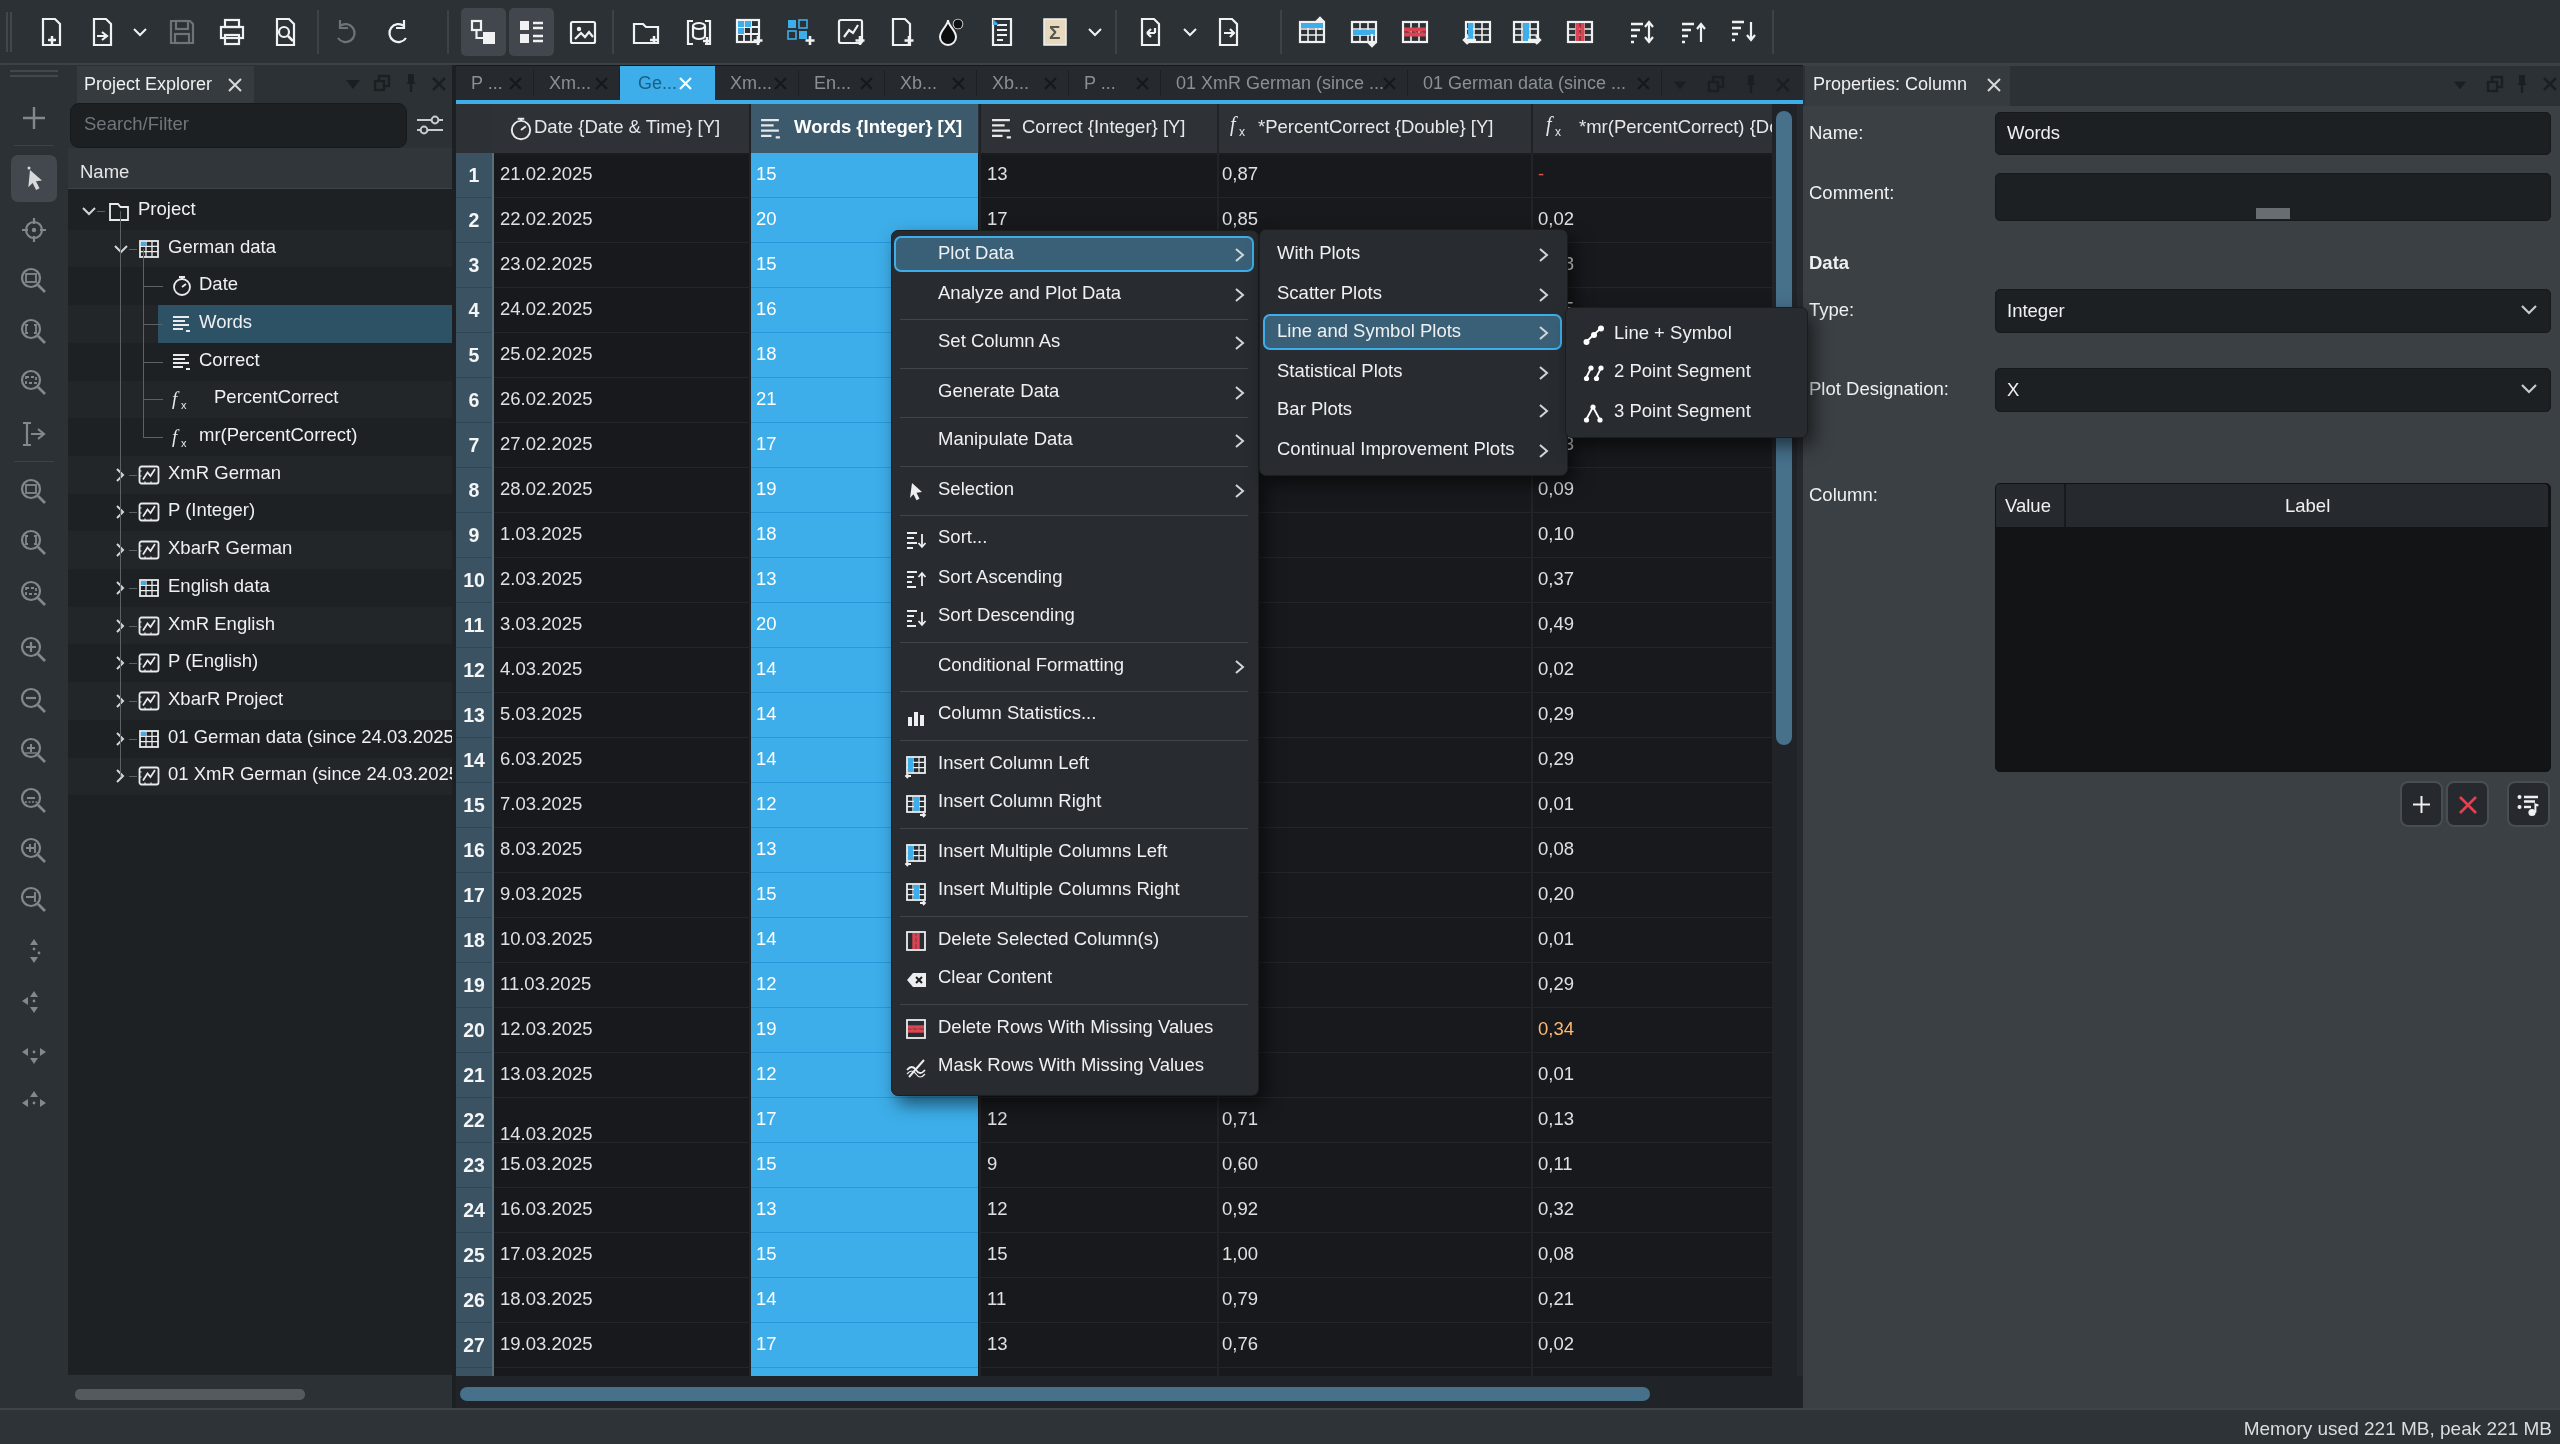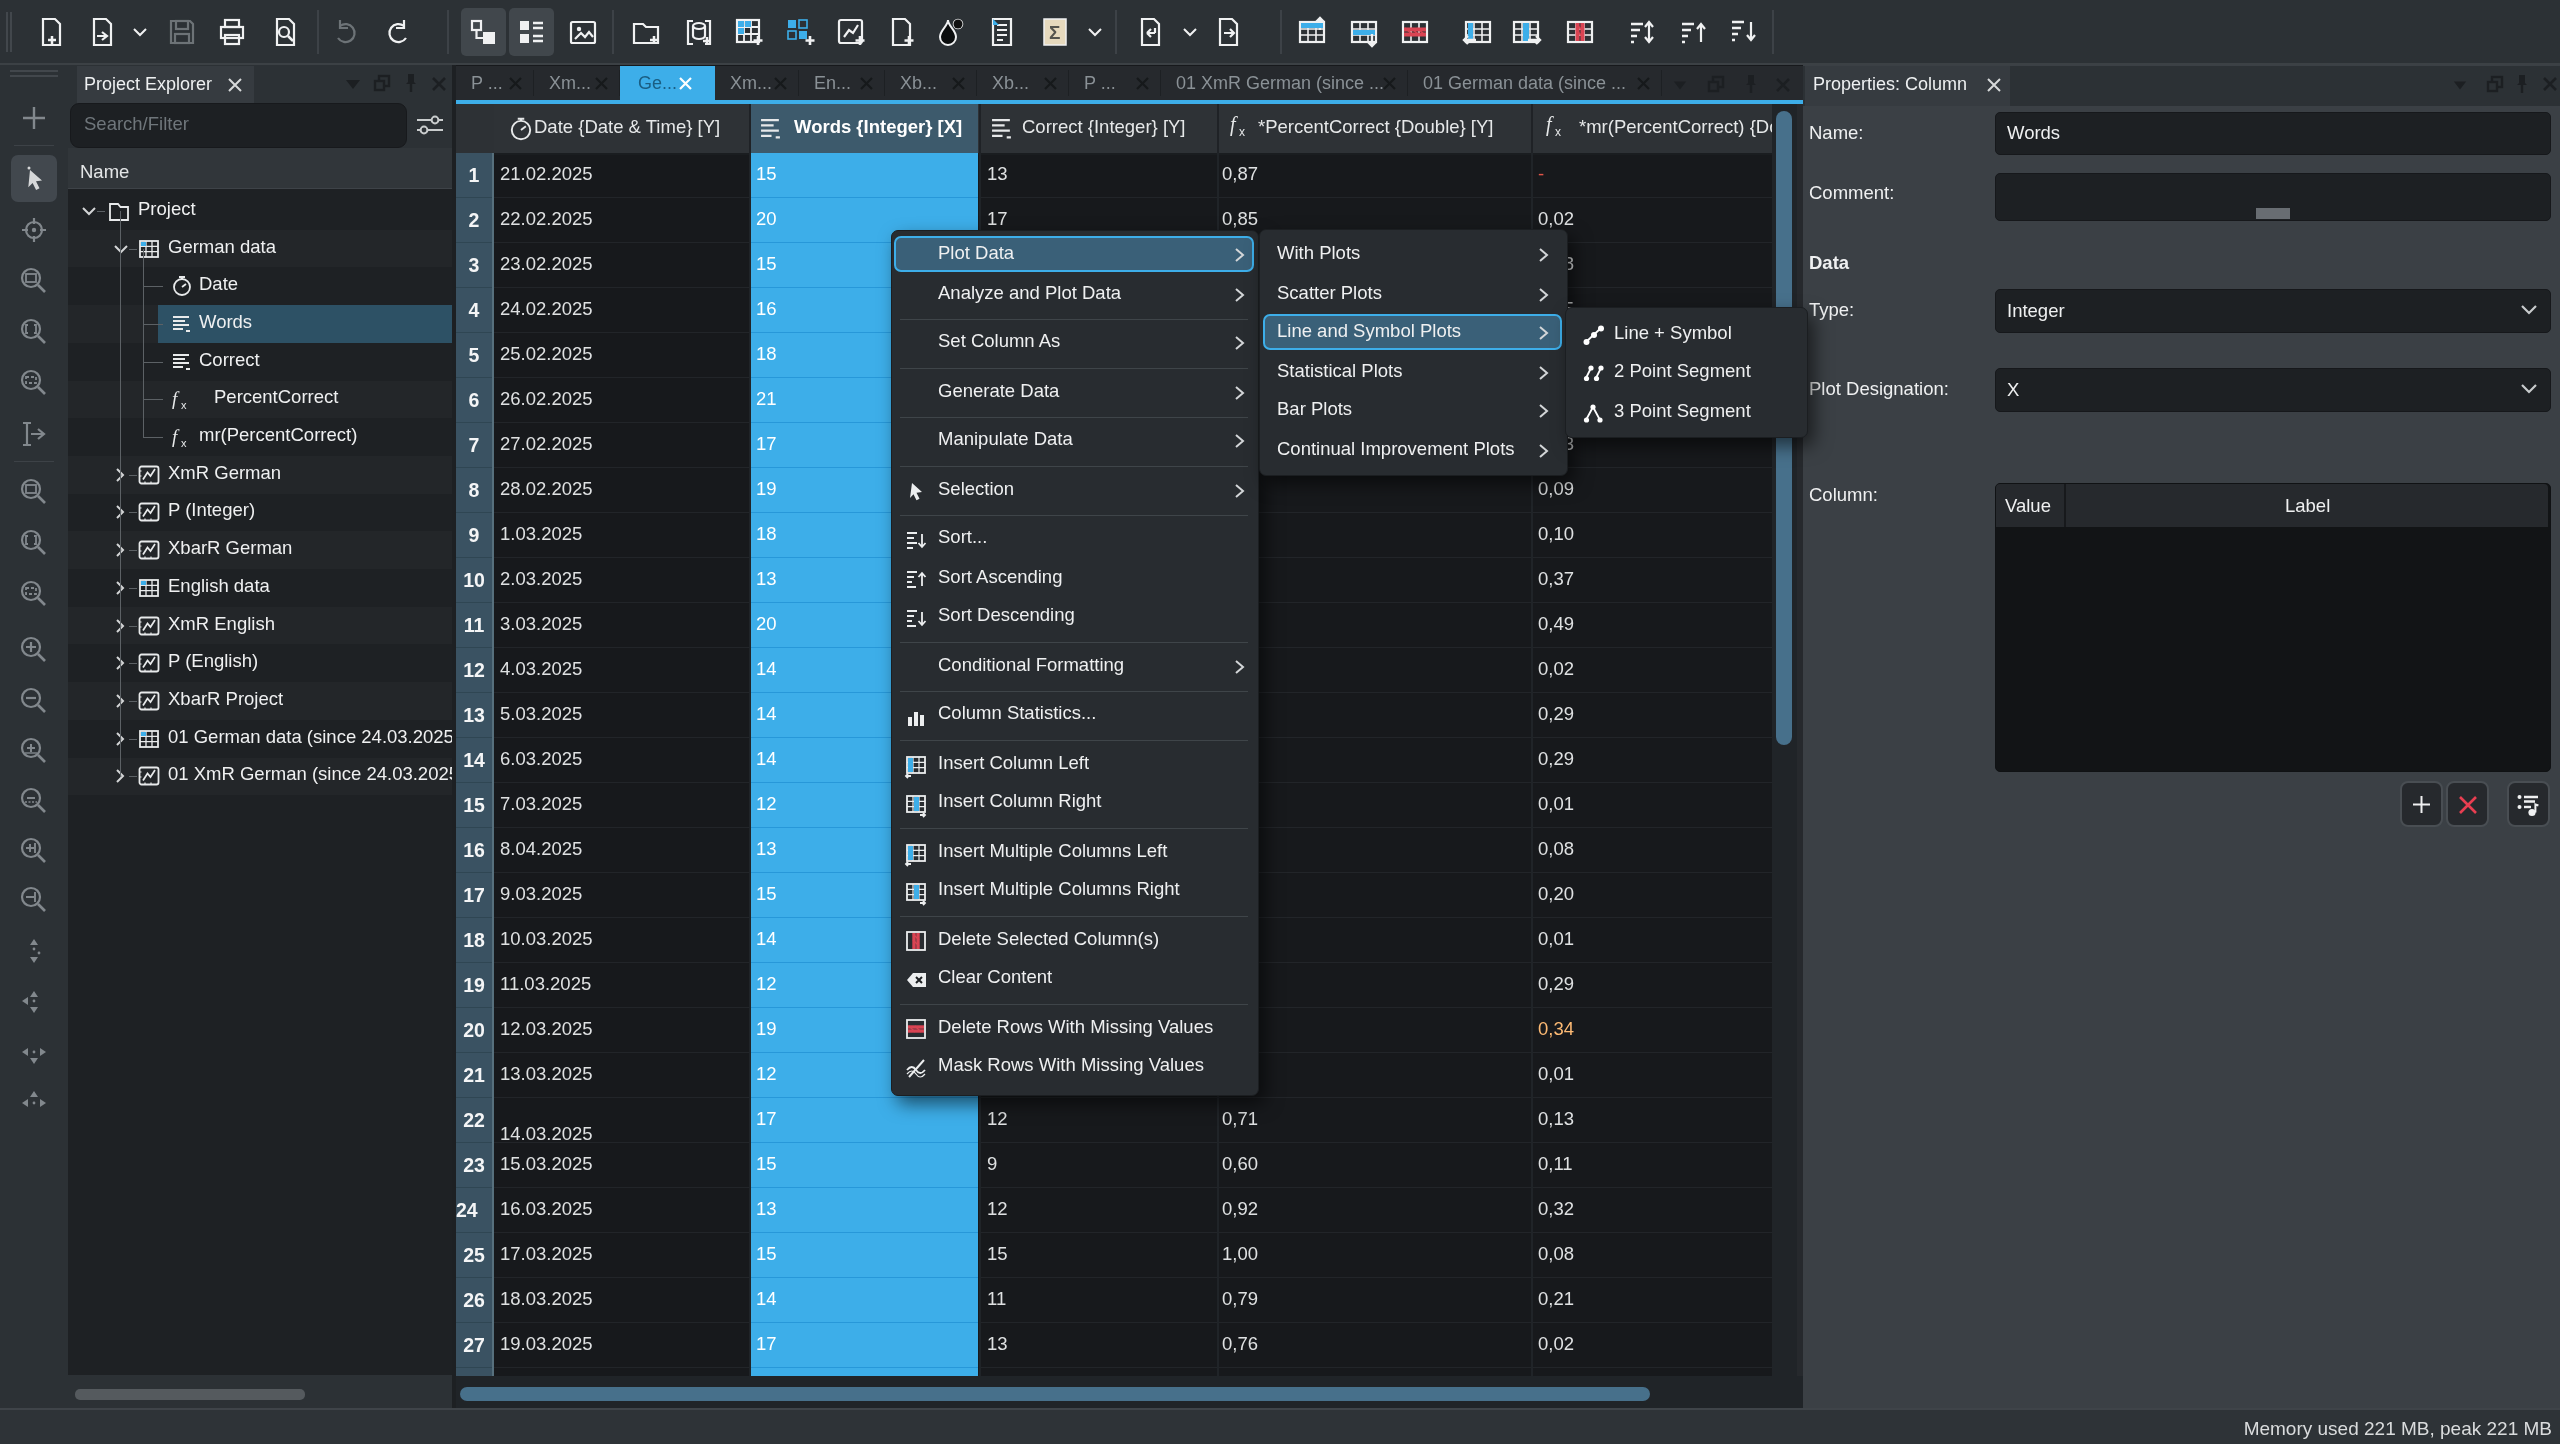--- a/index.html
+++ b/index.html
@@ -716,21 +716,21 @@
 <div class="tx" style="left:500px;top:793px;color:#dfe1e2">7.03.2025</div>
 <div class="tx" style="left:756px;top:793px;color:#ffffff">12</div>
 <div class="tx" style="left:987px;top:793px;color:#dfe1e2">11</div>
 <div class="tx" style="left:1222px;top:793px;color:#dfe1e2">0,92</div>
 <div class="tx" style="left:1538px;top:793px;color:#dfe1e2">0,01</div>
 <div class="tx" style="left:456px;top:839px;width:36px;text-align:center;font-weight:bold;font-size:19.5px;color:#f4f5f6">16</div>
 <div class="ab" style="left:456px;top:872px;width:36px;height:1px;background:#2f4653"></div>
 <div class="ab" style="left:494px;top:872px;width:255px;height:1px;background:#222529"></div>
 <div class="ab" style="left:981px;top:872px;width:791px;height:1px;background:#222529"></div>
 <div class="ab" style="left:750px;top:872px;width:228px;height:1px;background:#2798d9"></div>
-<div class="tx" style="left:500px;top:838px;color:#dfe1e2">8.04.2025</div>
+<div class="tx" style="left:500px;top:838px;color:#dfe1e2">8.03.2025</div>
 <div class="tx" style="left:756px;top:838px;color:#ffffff">13</div>
 <div class="tx" style="left:987px;top:838px;color:#dfe1e2">11</div>
 <div class="tx" style="left:1222px;top:838px;color:#dfe1e2">0,85</div>
 <div class="tx" style="left:1538px;top:838px;color:#dfe1e2">0,08</div>
 <div class="tx" style="left:456px;top:884px;width:36px;text-align:center;font-weight:bold;font-size:19.5px;color:#f4f5f6">17</div>
 <div class="ab" style="left:456px;top:917px;width:36px;height:1px;background:#2f4653"></div>
 <div class="ab" style="left:494px;top:917px;width:255px;height:1px;background:#222529"></div>
 <div class="ab" style="left:981px;top:917px;width:791px;height:1px;background:#222529"></div>
 <div class="ab" style="left:750px;top:917px;width:228px;height:1px;background:#2798d9"></div>
 <div class="tx" style="left:500px;top:883px;color:#dfe1e2">9.03.2025</div>
@@ -791,21 +791,21 @@
 <div class="tx" style="left:456px;top:1154px;width:36px;text-align:center;font-weight:bold;font-size:19.5px;color:#f4f5f6">23</div>
 <div class="ab" style="left:456px;top:1187px;width:36px;height:1px;background:#2f4653"></div>
 <div class="ab" style="left:494px;top:1187px;width:255px;height:1px;background:#222529"></div>
 <div class="ab" style="left:981px;top:1187px;width:791px;height:1px;background:#222529"></div>
 <div class="ab" style="left:750px;top:1187px;width:228px;height:1px;background:#2798d9"></div>
 <div class="tx" style="left:500px;top:1153px;color:#dfe1e2">15.03.2025</div>
 <div class="tx" style="left:756px;top:1153px;color:#ffffff">15</div>
 <div class="tx" style="left:987px;top:1153px;color:#dfe1e2">9</div>
 <div class="tx" style="left:1222px;top:1153px;color:#dfe1e2">0,60</div>
 <div class="tx" style="left:1538px;top:1153px;color:#dfe1e2">0,11</div>
-<div class="tx" style="left:456px;top:1199px;width:36px;font-weight:bold;font-size:19.5px;color:#f4f5f6">24</div>
+<div class="tx" style="left:456px;top:1199px;width:36px;text-align:center;font-weight:bold;font-size:19.5px;color:#f4f5f6">24</div>
 <div class="ab" style="left:456px;top:1232px;width:36px;height:1px;background:#2f4653"></div>
 <div class="ab" style="left:494px;top:1232px;width:255px;height:1px;background:#222529"></div>
 <div class="ab" style="left:981px;top:1232px;width:791px;height:1px;background:#222529"></div>
 <div class="ab" style="left:750px;top:1232px;width:228px;height:1px;background:#2798d9"></div>
 <div class="tx" style="left:500px;top:1198px;color:#dfe1e2">16.03.2025</div>
 <div class="tx" style="left:756px;top:1198px;color:#ffffff">13</div>
 <div class="tx" style="left:987px;top:1198px;color:#dfe1e2">12</div>
 <div class="tx" style="left:1222px;top:1198px;color:#dfe1e2">0,92</div>
 <div class="tx" style="left:1538px;top:1198px;color:#dfe1e2">0,32</div>
 <div class="tx" style="left:456px;top:1244px;width:36px;text-align:center;font-weight:bold;font-size:19.5px;color:#f4f5f6">25</div>

